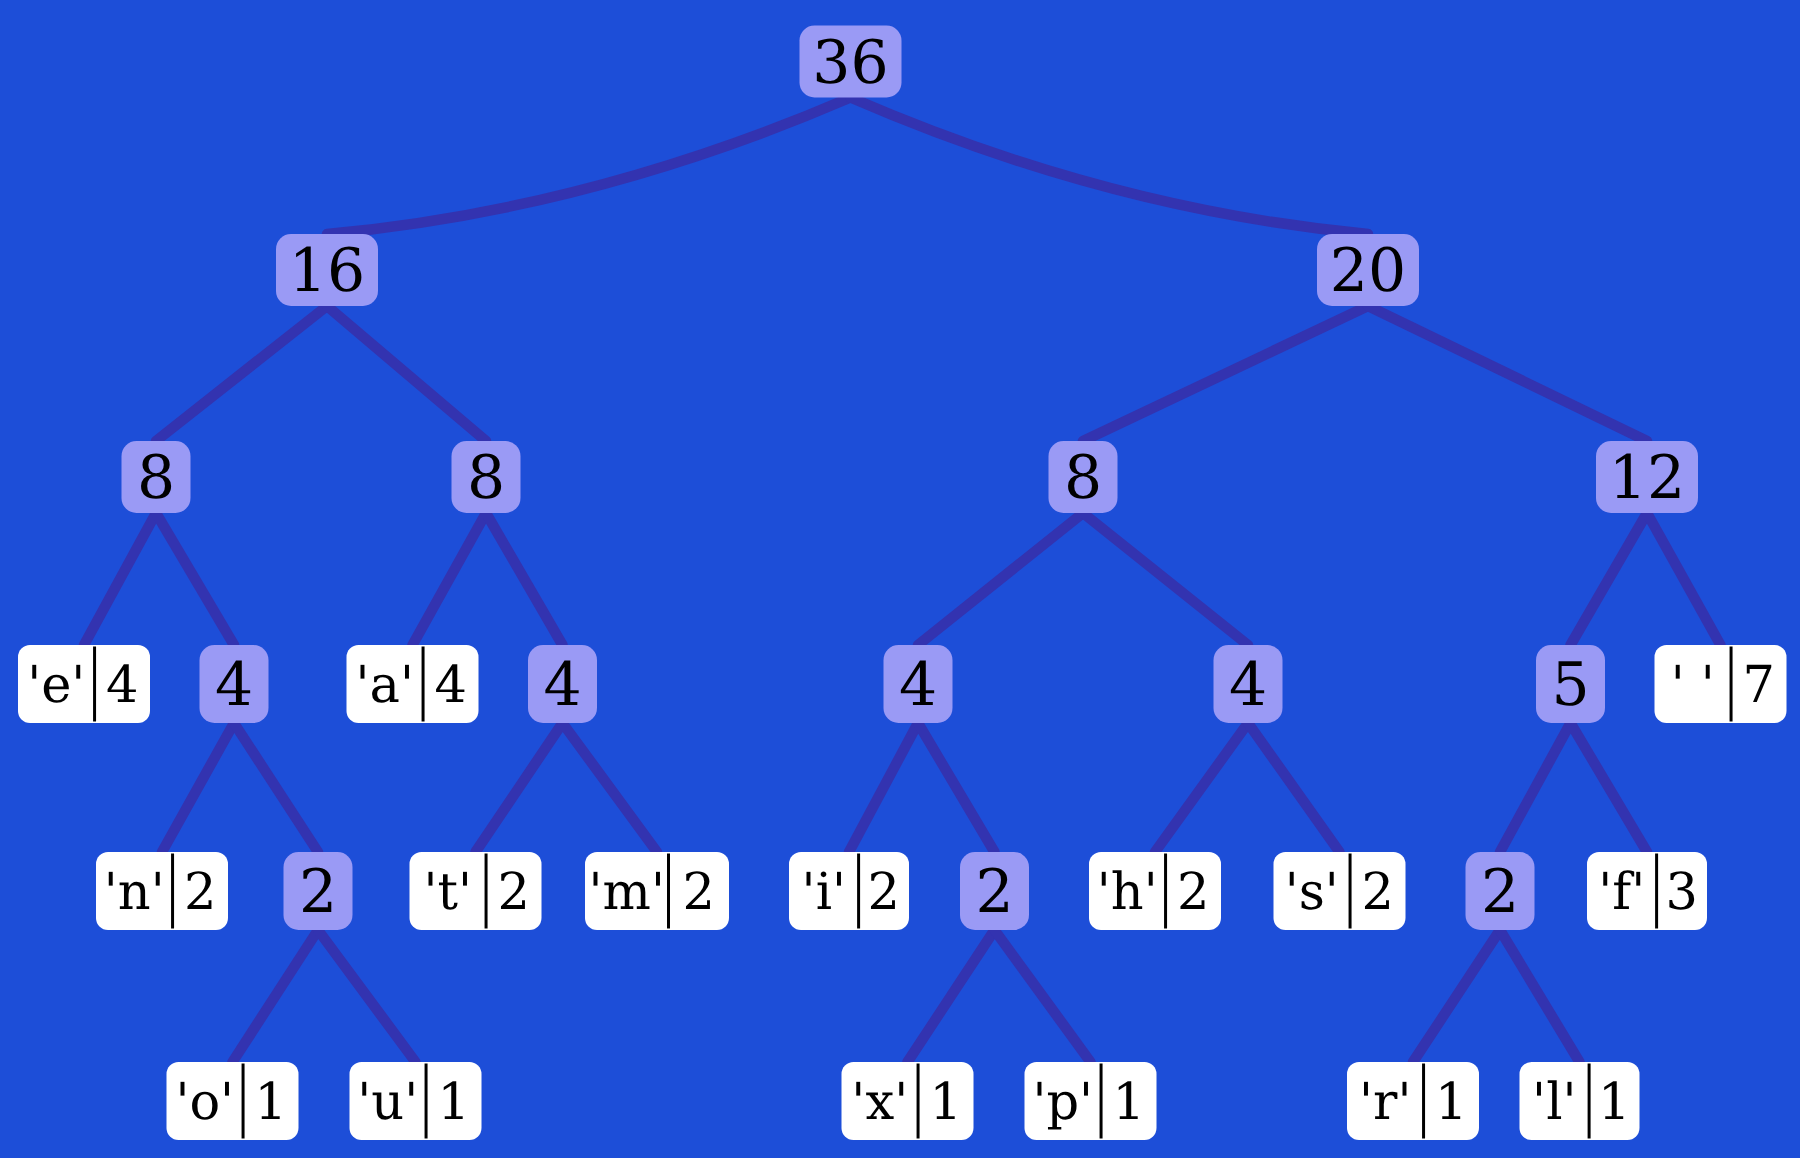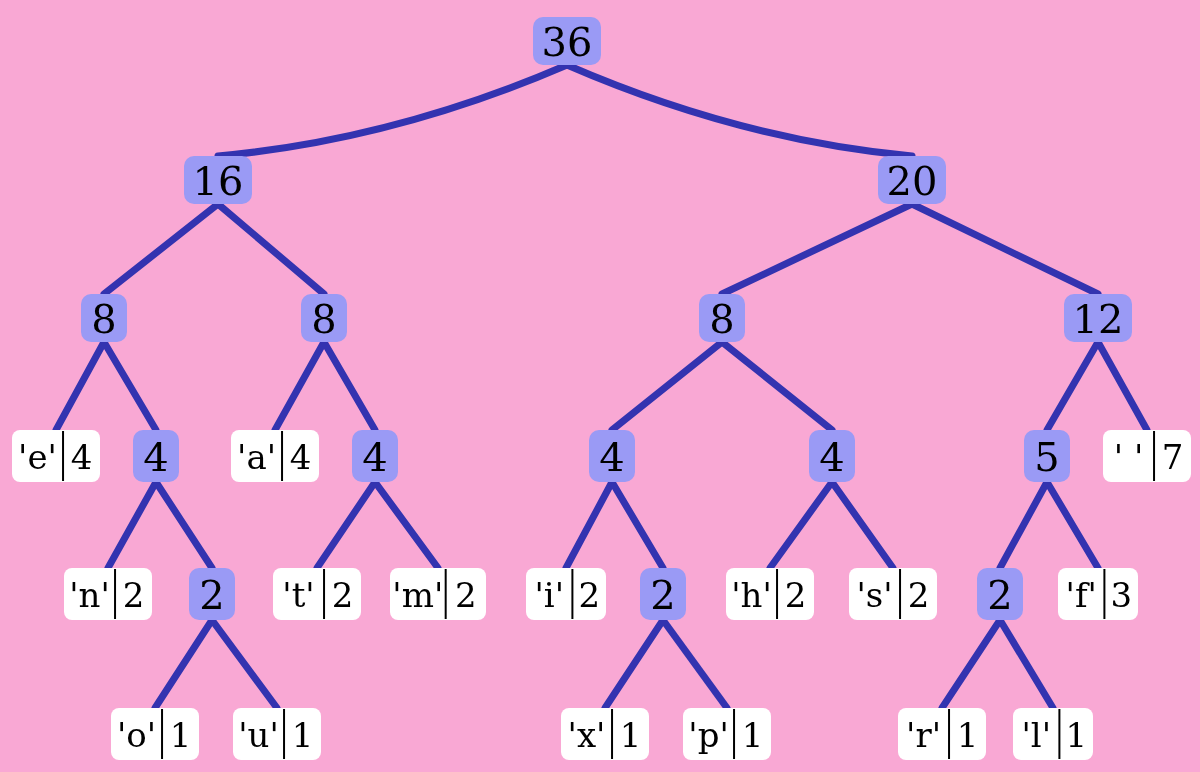--- a/index.html
+++ b/index.html
@@ -10,21 +10,21 @@
   body {
     width: 1200px;
     height: 772px;
     overflow: hidden;
     font-family: "DejaVu Serif", "Liberation Serif", serif;
   }
   #canvas {
     position: relative;
     width: 1200px;
     height: 772px;
-    background: #f9a8d4;
+    background: #1d4ed8;
     text-align: center;
   }
   svg#tree {
     position: absolute;
     top: 0;
     left: 0;
     width: 1200px;
     height: 772px;
     display: block;
   }

